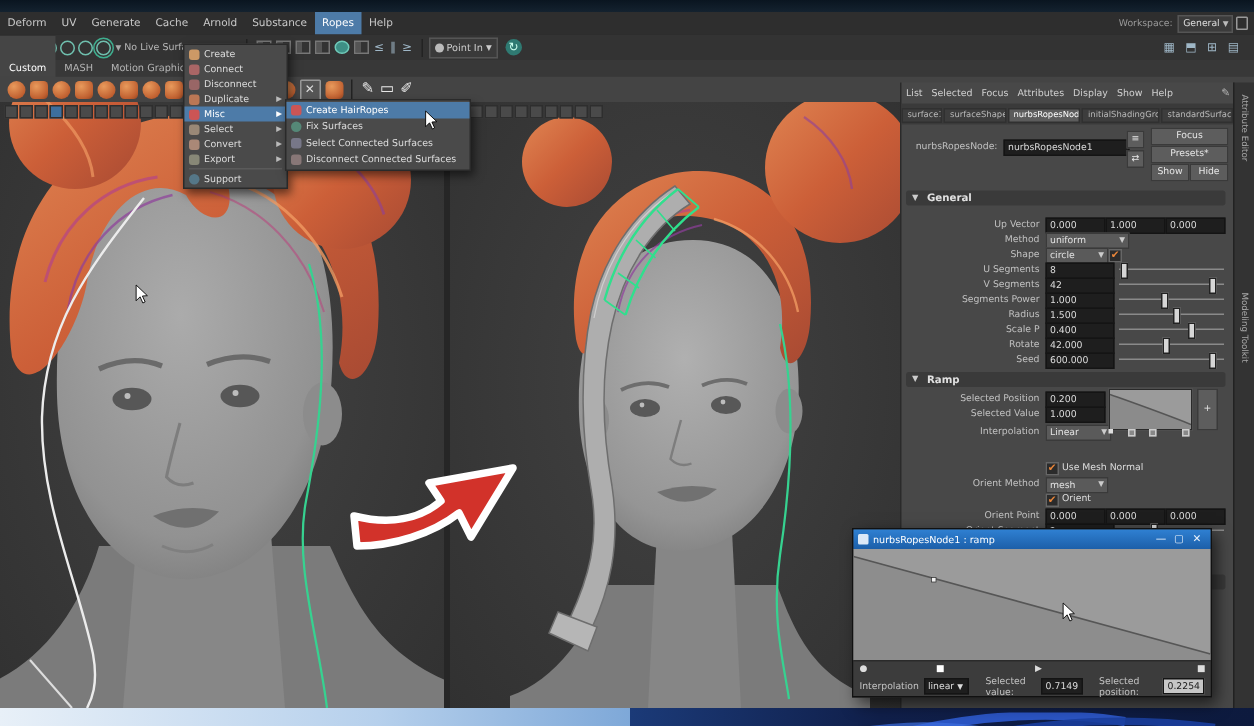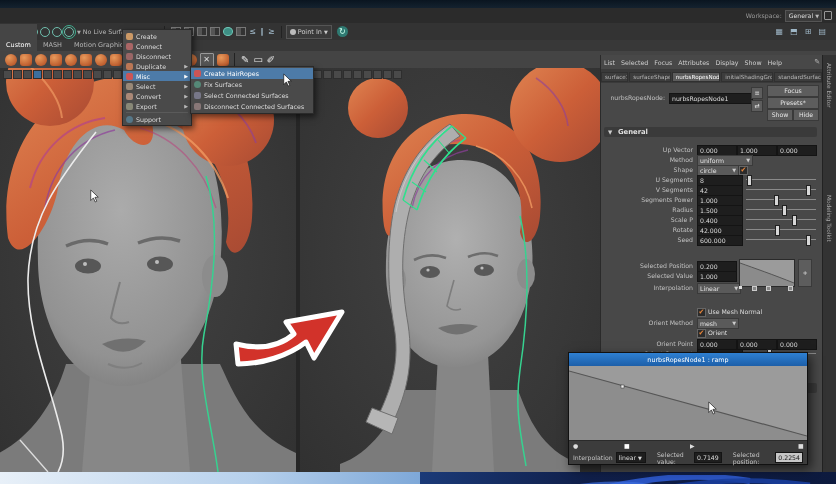--- a/index.html
+++ b/index.html
@@ -70,41 +70,51 @@
   .chk{position:absolute;width:7px;height:7px;background:#2b2b2b;border:1px solid #666;color:#e8853a;
        font-size:7px;line-height:7px;text-align:center;}
   .ae-btn{position:absolute;background:#5d5d5d;border:1px solid #3a3a3a;color:#e6e6e6;font-size:6.2px;
           text-align:center;height:10px;line-height:10px;}
   #ae-side{left:822px;top:55px;width:14px;height:417px;background:#333;border-left:1px solid #222;}
   .vtab{writing-mode:vertical-rl;font-size:5.8px;color:#a8a8a8;position:absolute;left:3px;}
   
   #rampwin{left:568px;top:352px;width:238px;height:111px;background:#3f3f3f;border:1px solid #111;
            box-shadow:3px 4px 10px rgba(0,0,0,.6);z-index:40;}
   #rampwin-title{height:13px;background:linear-gradient(180deg,#2f80d2,#1c5fa9);display:flex;
-                 align-items:center;color:#fff;font-size:6.4px;padding:0 3px;gap:3px;flex-direction:column;}
+                 align-items:center;color:#fff;font-size:6.4px;padding:0 3px;gap:3px;}
   .win-btn{width:12px;text-align:center;color:#eaf2fb;font-size:7px;line-height:13px;}
   #ramp-area{position:relative;width:238px;height:74px;background:#9b9b9b;}
   #ramp-markers{position:relative;height:10px;background:#3c3c3c;border-top:1px solid #2a2a2a;}
   .mk{position:absolute;top:2px;font-size:6px;color:#ddd;line-height:6px;}
   #ramp-controls{position:relative;height:13px;background:#3c3c3c;display:flex;align-items:center;
                  font-size:6.2px;color:#c2c2c2;gap:3px;padding:0 4px;}
   .rc-field{background:#1e1e1e;color:#dcdcdc;padding:0 2px;height:9px;line-height:9px;border:1px solid #141414;}
   .rc-field.lit{background:#c7c7c7;color:#1a1a1a;}
   
   #wall-l{left:0;top:472px;width:420px;height:12px;background:linear-gradient(90deg,#e8f0f8,#b6d0ec 60%,#7ea8d8);}
   #wall-r{left:420px;top:472px;width:416px;height:12px;background:linear-gradient(90deg,#1b3a78,#101f4a 40%,#0d1a3e);}
   .cursor{position:absolute;z-index:60;width:9px;height:14px;}
 </style>
 </head>
 <body>
 
 <div id="stage">
 
   <div class="abs" id="topstrip"></div>
 
+  <div class="abs row" id="menubar">
+    <div class="menu-item">Deform</div>
+    <div class="menu-item">UV</div>
+    <div class="menu-item">Generate</div>
+    <div class="menu-item">Cache</div>
+    <div class="menu-item">Arnold</div>
+    <div class="menu-item">Substance</div>
+    <div class="menu-item active">Ropes</div>
+    <div class="menu-item">Help</div>
+  </div>
   <div class="abs row" id="workspace">
     <span style="font-size:6.2px;color:#9a9a9a;margin-right:3px;">Workspace:</span>
     <span style="font-size:6.2px;color:#ddd;background:#3b3b3b;border:1px solid #555;padding:0 8px 0 3px;height:10px;line-height:10px;">General</span>
     <span style="font-size:5px;color:#bbb;margin-left:-7px;">▼</span>
     <span style="width:6px;height:7px;border:1px solid #999;border-radius:1px;margin-left:5px;position:relative;"></span>
   </div>
 
   <div class="abs row" id="statusbar">
     <div style="width:3px;"></div>
     <div class="snap-ic"></div>
@@ -440,20 +450,21 @@
         <div class="sld-handle" style="left:42%;"></div>
       </div>
 
     <div class="lbl" style="left:2px;top:180px;width:90px;">Seed</div>
     <div class="field" style="left:96px;top:180px;width:40px;">600.000</div>
     <div class="abs" style="left:145px;top:180px;width:70px;height:9px;">
         <div class="sld-track" style="left:0;width:70px;"></div>
         <div class="sld-handle" style="left:86%;"></div>
       </div>
 
+    <div class="hdr" style="top:193px;"><span class="tri">▼</span><span>Ramp</span></div>
     <div class="lbl" style="left:2px;top:206px;width:90px;">Selected Position</div>
     <div class="field" style="left:96px;top:206px;width:34px;">0.200</div>
     <div class="lbl" style="left:2px;top:216px;width:90px;">Selected Value</div>
     <div class="field" style="left:96px;top:216px;width:34px;">1.000</div>
     <div class="lbl" style="left:2px;top:228px;width:90px;">Interpolation</div>
     <div class="drop" style="left:96px;top:228px;width:38px;"><span>Linear</span><span class="da">▼</span></div>
     <div class="abs" style="left:138px;top:204px;width:54px;height:26px;background:#9b9b9b;border:1px solid #2a2a2a;">
       <svg width="54" height="26" viewBox="0 0 54 26">
           <path d="M0,3 C14,8 34,15 54,23 L54,26 L0,26 Z" fill="#8b8b8b"></path>
           <path d="M0,3 C14,8 34,15 54,23" stroke="#555" stroke-width="1" fill="none"></path>

